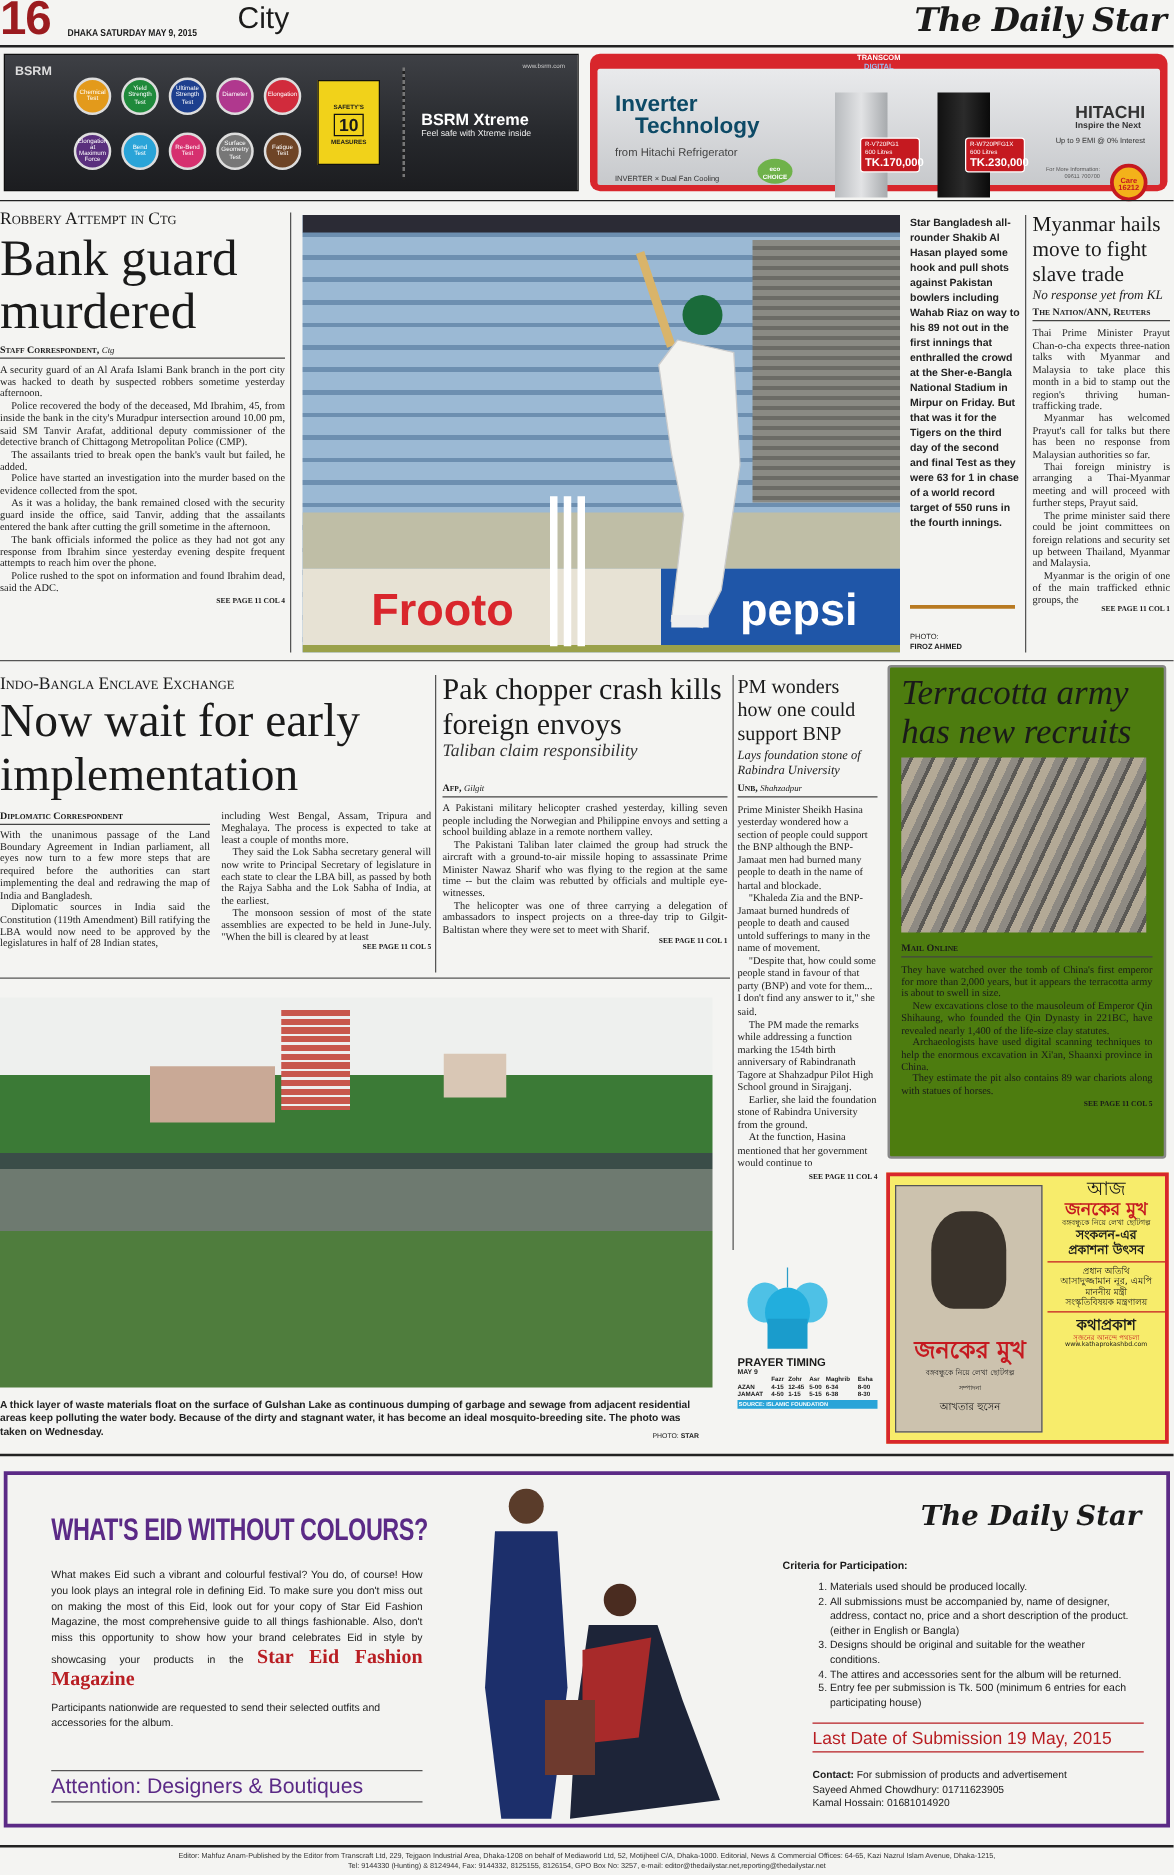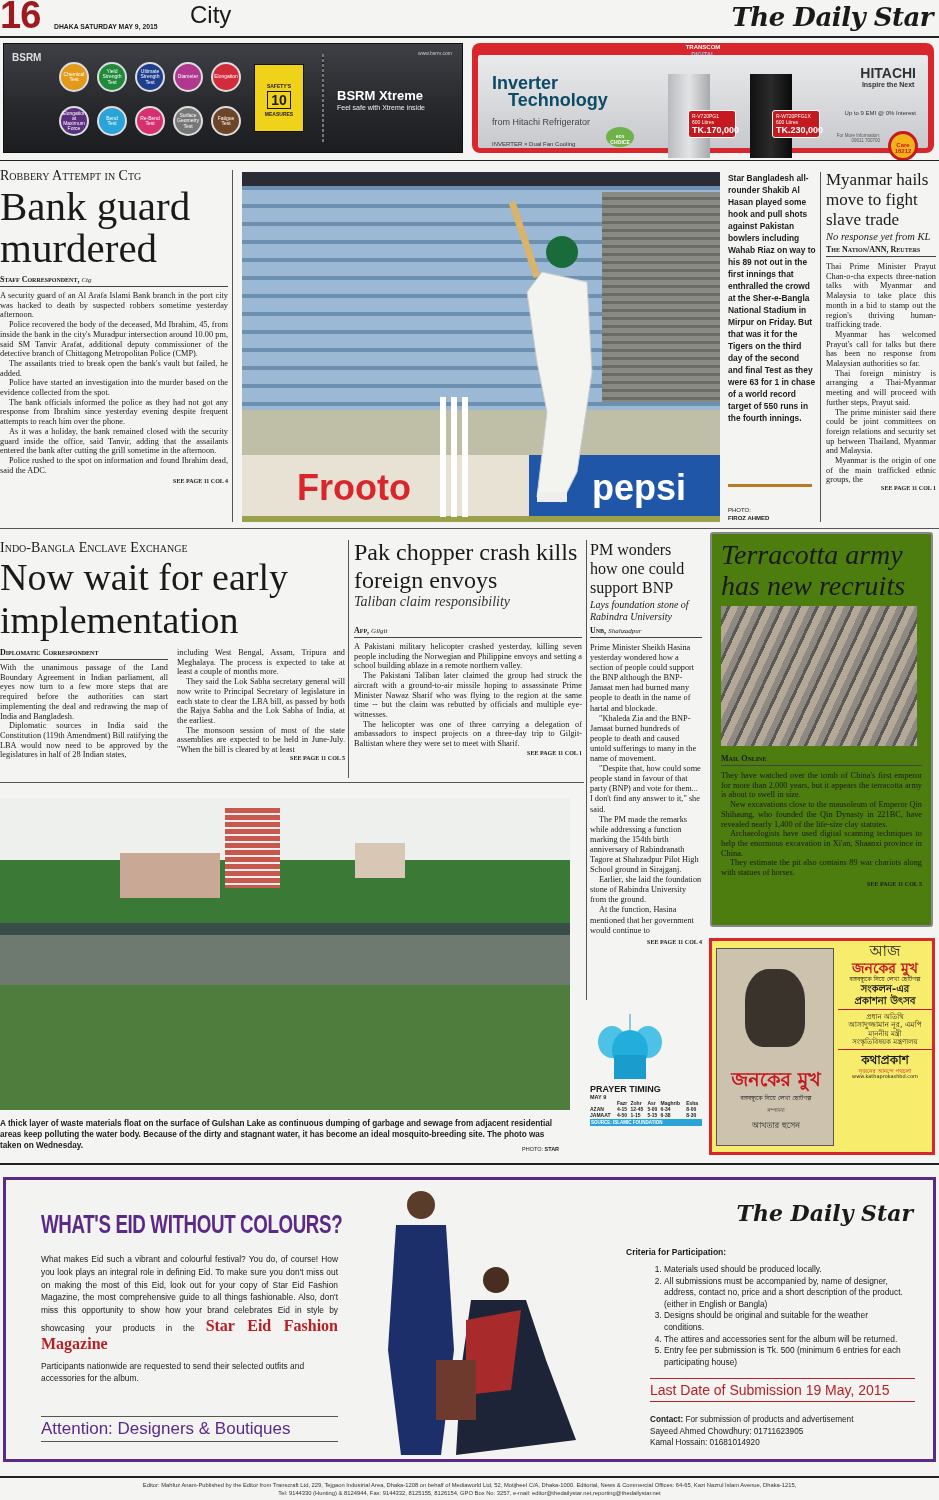--- a/index.html
+++ b/index.html
@@ -23,21 +23,21 @@
 .xtreme-sub{left:333px;top:60px;color:#eee;font:7px "Liberation Sans",sans-serif}
 #hitachi{left:472px;top:43px;width:462px;height:110px;background:#d8262c;border-radius:8px}
 #hitachi .inner{left:6px;top:12px;width:450px;height:93px;background:linear-gradient(180deg,#e9eaec,#c7c9cc);border-radius:2px}
 .tc{left:0;width:462px;text-align:center;top:1px;color:#fff;font:bold 6px "Liberation Sans",sans-serif;line-height:1.1}
 .inv1{left:14px;top:20px;color:#0d4a66;font:bold 18px "Liberation Sans",sans-serif;line-height:.95}
 .inv2{left:14px;top:62px;color:#444;font:9px "Liberation Sans",sans-serif}
 .inv3{left:14px;top:86px;color:#333;font:6px "Liberation Sans",sans-serif}
 .fridge{width:42px;height:84px;top:19px}
 .price{width:48px;height:28px;background:#c51920;border:1px solid #fff;border-radius:3px;color:#fff;font:5px "Liberation Sans",sans-serif;padding:2px 3px}
 .price b{display:block;font-size:9px}
-.hit{right:12px;top:10px;text-align:center;font:bold 14px "Liberation Sans",sans-serif;color:#333}
+.hit{right:12px;top:26px;text-align:left;font:bold 14px "Liberation Sans",sans-serif;color:#333}
 .hit small{display:block;font-size:7px}
 .emi{right:12px;top:55px;font:6px "Liberation Sans",sans-serif;color:#333}
 .care{right:10px;top:76px;width:30px;height:30px;border-radius:50%;background:#f3b21a;border:3px solid #c51920;color:#c51920;font:bold 6px "Liberation Sans",sans-serif;text-align:center;padding-top:8px}
 .vrule{width:1px;background:#555}
 .hrule{height:1px;background:#555}
 
 .kicker{font-variant:small-caps;font-size:14px}
 .byline{font-variant:small-caps;font-size:8px;font-weight:bold;border-bottom:1px solid #444;padding-bottom:2px}
 .byline i{font-weight:normal;font-size:7px;font-variant:normal}
 .body{font-size:8.3px;line-height:1.17;text-align:justify}
@@ -101,22 +101,22 @@
 
 <div class="abs" style="left:0;top:168px;width:228px">
   <div class="kicker">Robbery Attempt in Ctg</div>
   <h1 style="font-size:41px;line-height:42px;font-weight:normal;margin-top:1px">Bank guard murdered</h1>
   <div class="byline" style="margin-top:6px"><span>Staff Correspondent,</span> <i>Ctg</i></div>
   <div class="body" style="margin-top:4px">
     <p>A security guard of an Al Arafa Islami Bank branch in the port city was hacked to death by suspected robbers sometime yesterday afternoon.</p>
     <p>Police recovered the body of the deceased, Md Ibrahim, 45, from inside the bank in the city's Muradpur intersection around 10.00 pm, said SM Tanvir Arafat, additional deputy commissioner of the detective branch of Chittagong Metropolitan Police (CMP).</p>
     <p>The assailants tried to break open the bank's vault but failed, he added.</p>
     <p>Police have started an investigation into the murder based on the evidence collected from the spot.</p>
+    <p>As it was a holiday, the bank remained closed with the security guard inside the office, said Tanvir, adding that the assailants entered the bank after cutting the grill sometime in the afternoon.</p>
     <p>The bank officials informed the police as they had not got any response from Ibrahim since yesterday evening despite frequent attempts to reach him over the phone.</p>
-    <p>As it was a holiday, the bank remained closed with the security guard inside the office, said Tanvir, adding that the assailants entered the bank after cutting the grill sometime in the afternoon.</p>
     <p>Police rushed to the spot on information and found Ibrahim dead, said the ADC.</p>
   </div>
   <div class="see">SEE PAGE 11 COL 4</div>
 </div>
 <div class="abs vrule" style="left:232px;top:170px;height:352px"></div>
 
 <div class="abs photo" style="left:242px;top:172px;width:478px;height:350px;background:repeating-linear-gradient(180deg,#9bb9d4 0 14px,#6d8fb0 14px 18px);">
   <div class="abs" style="left:0;top:0;width:478px;height:14px;background:#2b2b35"></div>
   <div class="abs" style="left:360px;top:20px;width:118px;height:210px;background:repeating-linear-gradient(180deg,#8a8a84 0 5px,#6b6b66 5px 8px)"></div>
   <div class="abs" style="left:0;top:238px;width:478px;height:45px;background:#bfbea6"></div>

